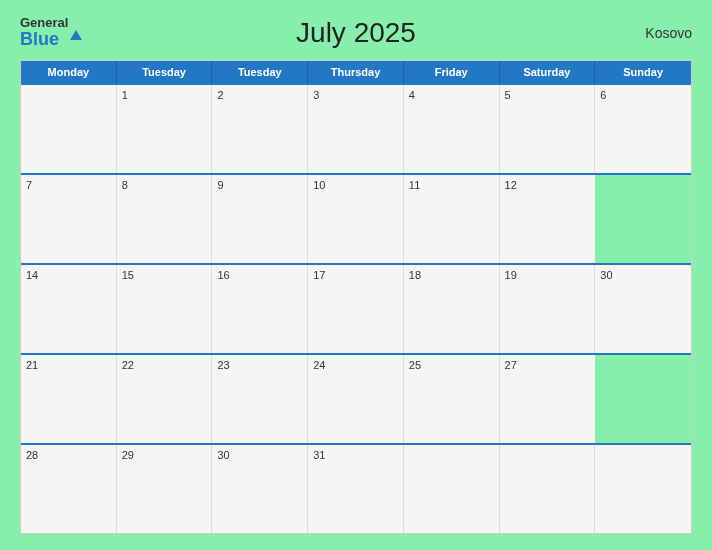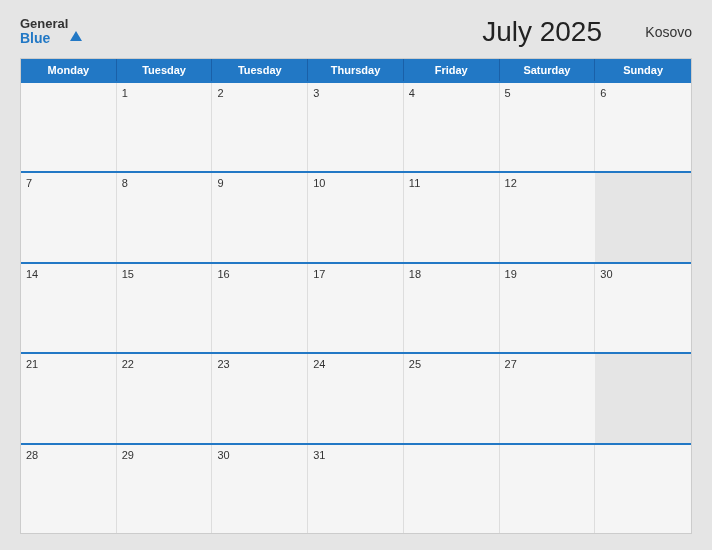--- a/index.html
+++ b/index.html
@@ -6,21 +6,21 @@
     body {
       width: 712px;
       height: 550px;
       background: #fff;
       font-family: Arial, sans-serif;
       overflow: hidden;
     }
     .page {
       width: 712px;
       height: 550px;
-      background: #e5e5e5;
+      background: #86efac;
       padding: 16px 20px 16px 20px;
       display: flex;
       flex-direction: column;
     }
     .header {
       display: flex;
       align-items: center;
       justify-content: space-between;
       margin-bottom: 10px;
     }
@@ -34,39 +34,39 @@
       font-size: 13px;
       font-weight: bold;
       color: #333;
       line-height: 1.1;
     }
     .logo-blue {
       display: flex;
       align-items: center;
     }
     .logo-blue-text {
-      font-size: 14px;
+      font-size: 18px;
       font-weight: bold;
       color: #2278c5;
       line-height: 1.1;
     }
     .logo-triangle {
       width: 0;
       height: 0;
       border-left: 6px solid transparent;
       border-right: 6px solid transparent;
       border-bottom: 10px solid #2278c5;
       margin-left: 2px;
       margin-bottom: 1px;
     }
     .title {
       font-size: 28px;
       font-weight: normal;
       color: #222;
-      text-align: right;
+      text-align: center;
       flex: 1;
     }
     .country {
       font-size: 14px;
       color: #333;
       text-align: right;
       width: 90px;
     }
     .calendar {
       flex: 1;

